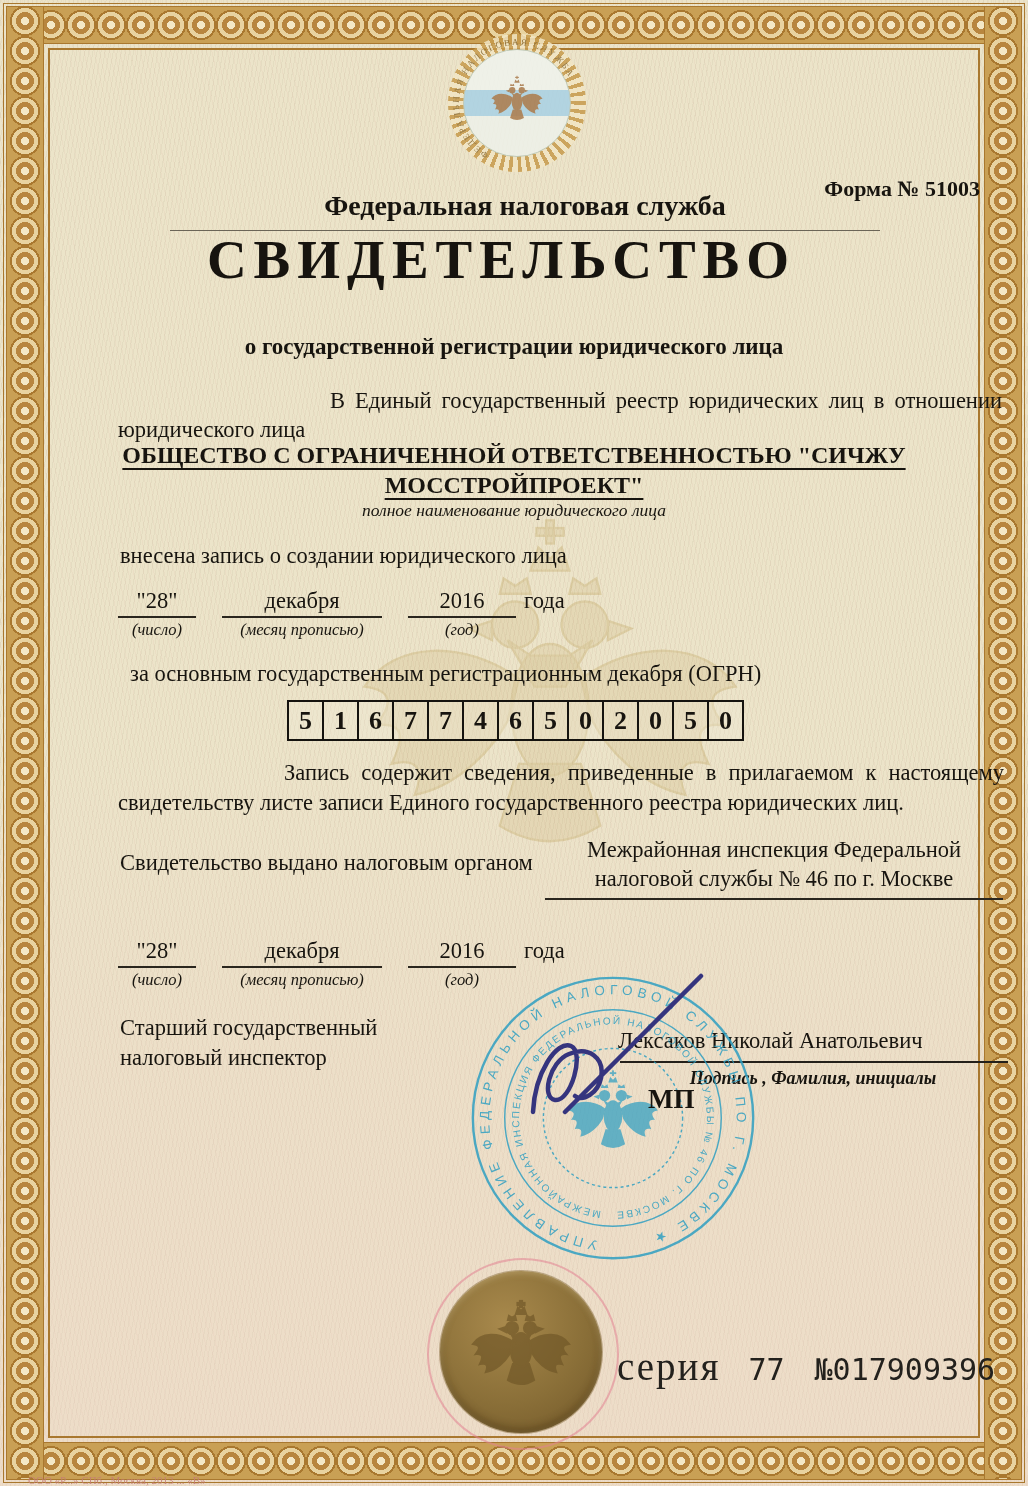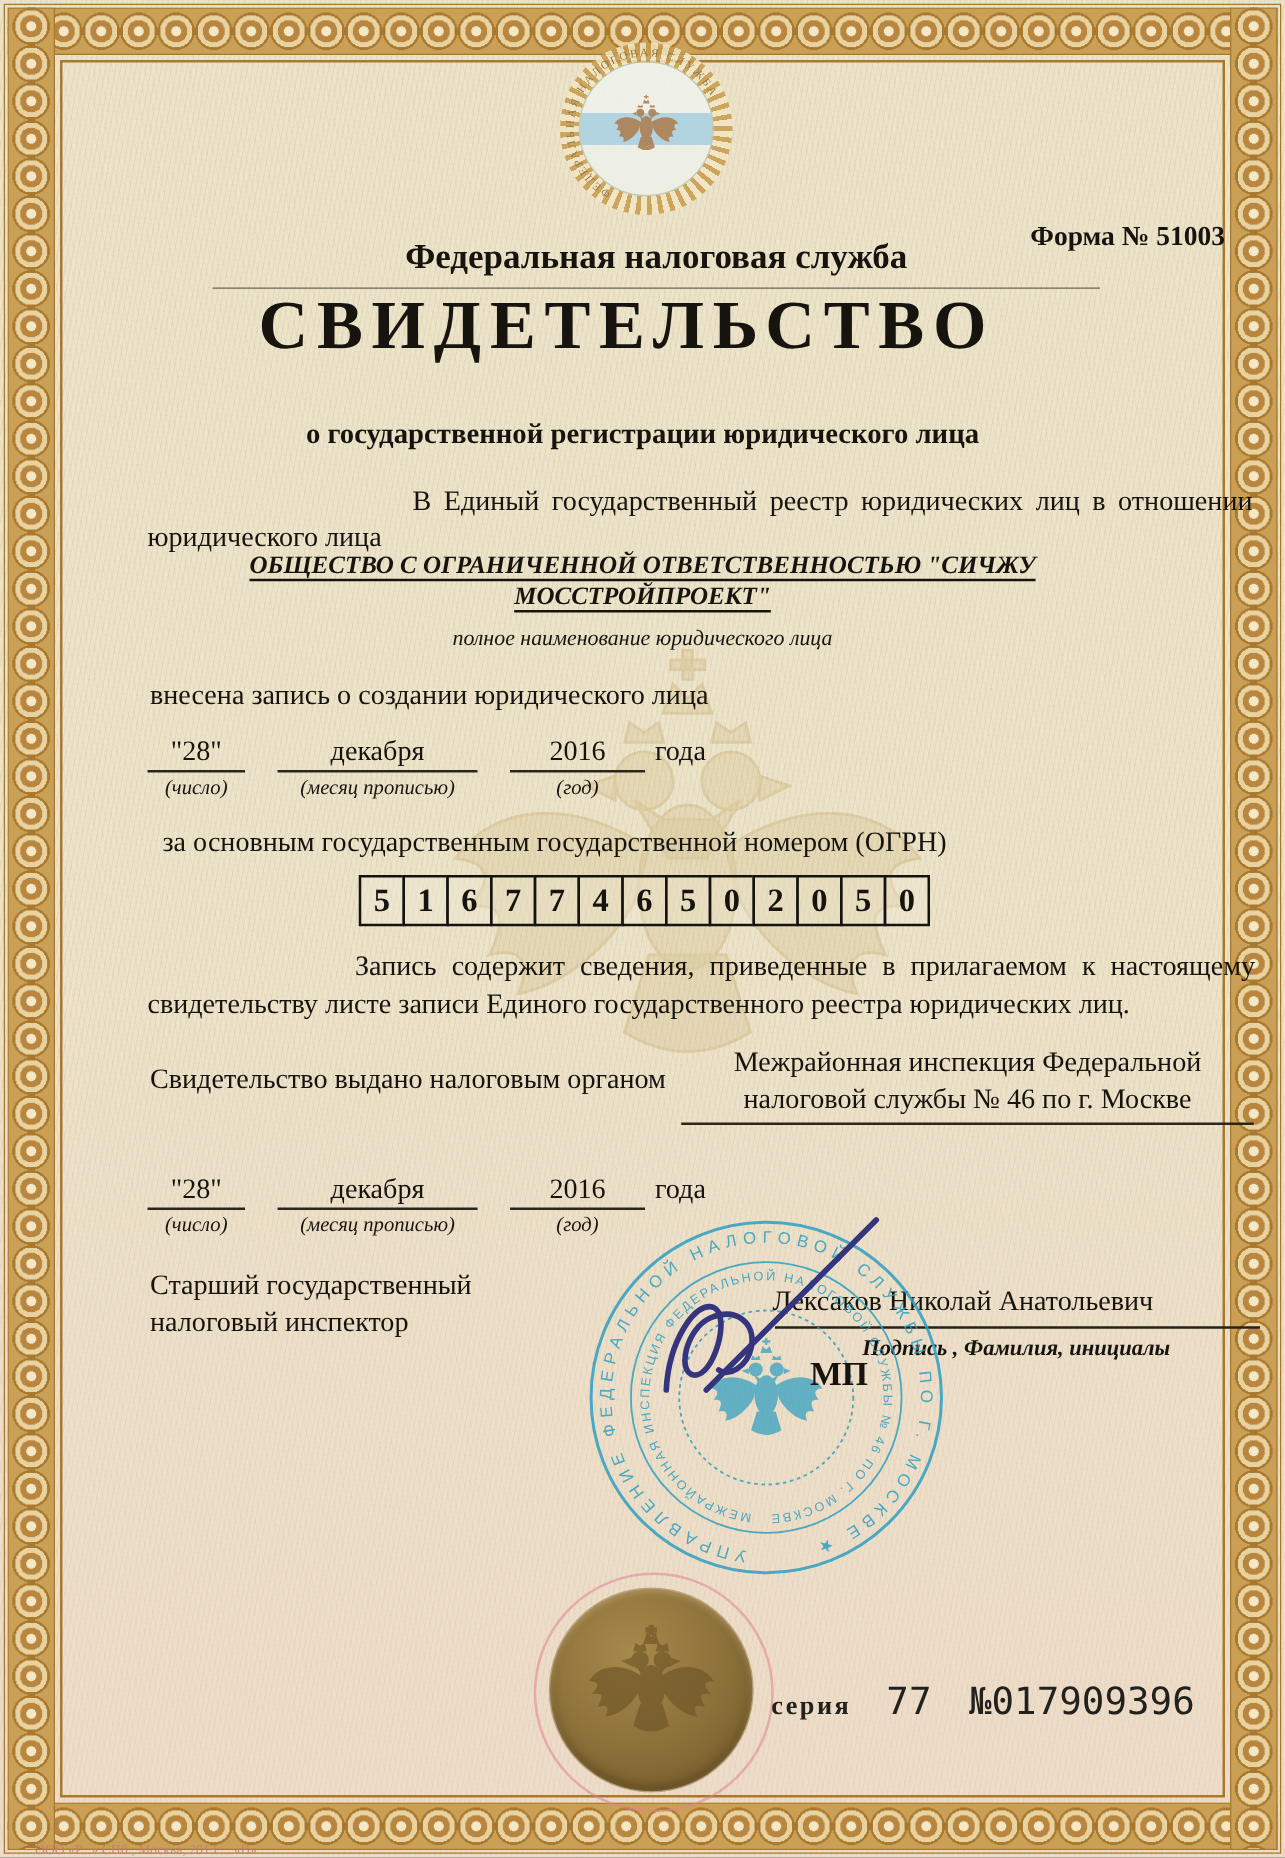--- a/index.html
+++ b/index.html
@@ -33,21 +33,21 @@
   .emblem svg.ringtext{position:absolute;inset:0;}
 
   
   .abs{position:absolute;}
   .form-label{top:176px;right:48px;font-weight:bold;font-size:22px;}
   .agency{top:190px;left:170px;width:710px;text-align:center;font-weight:bold;font-size:28px;
     padding-bottom:8px;border-bottom:1px solid #6b6557;}
   .doc-title{top:228px;left:0;width:1003px;text-align:center;font-weight:bold;font-size:55px;letter-spacing:7px;}
   .doc-subtitle{top:334px;left:0;width:1028px;text-align:center;font-weight:bold;font-size:23px;}
   .intro{top:386px;left:118px;width:884px;font-size:22.5px;text-indent:212px;text-align:justify;line-height:1.3;}
-  .company{top:440px;left:104px;width:820px;text-align:center;font-weight:bold;font-size:20px;line-height:1.25;font-style:italic;}
+  .company{top:440px;left:104px;width:820px;text-align:center;font-weight:bold;font-size:24px;line-height:1.25;}
   .company span{text-decoration:underline;text-decoration-thickness:2px;text-underline-offset:5px;}
   .company-caption{top:500px;left:0;width:1028px;text-align:center;font-style:italic;font-size:17.5px;}
   .record-line{top:543px;left:120px;font-size:22.5px;}
 
   .date-row{display:flex;align-items:flex-start;font-size:22.5px;}
   .date-row1{top:588px;left:118px;}
   .date-row2{top:938px;left:118px;}
   .dfield{display:flex;flex-direction:column;align-items:center;margin-right:26px;}
   .dval{border-bottom:2px solid #2a261e;text-align:center;padding:0 10px 2px;}
   .dcap{font-style:italic;font-size:16.5px;padding-top:2px;}
@@ -84,21 +84,21 @@
   .signature{top:960px;left:503px;width:240px;height:200px;z-index:5;}
   .gold-ring{top:1258px;left:427px;width:188px;height:188px;border-radius:50%;
     border:2px solid rgba(225,130,145,.55);}
   .gold-seal{top:1271px;left:440px;width:162px;height:162px;border-radius:50%;color:#6e5526;
     background:radial-gradient(circle at 40% 32%, #a8894c, #8a6f38 55%, #73592a 95%);
     box-shadow:inset 0 2px 6px rgba(255,235,180,.35), inset 0 -4px 9px rgba(55,38,8,.45), 0 0 0 1px rgba(120,90,40,.45);
     display:flex;align-items:center;justify-content:center;}
   .gold-seal svg{width:120px;height:120px;opacity:.65;}
 
   .serial-row{top:1344px;left:617px;display:flex;align-items:baseline;color:#23211d;}
-  .serial-word{font-weight:bold;font-size:21px;letter-spacing:2px;text-align:center;}
+  .serial-word{font-weight:normal;font-size:39px;letter-spacing:2px;text-align:center;}
   .serial-region{font-family:"DejaVu Sans Mono", monospace;font-size:30px;margin-left:28px;}
   .serial-number{font-family:"DejaVu Sans Mono", monospace;font-size:30px;margin-left:30px;}
 
   .imprint{bottom:0;left:28px;font-size:11px;color:#c57c74;opacity:.85;z-index:2;}
 
   .z1{z-index:1;}
 </style>
 </head>
 <body>
 
@@ -180,21 +180,21 @@
     </div>
     <div class="dyear-wrap">
       <div class="dfield dyear" style="margin-right:0">
         <span class="dval">2016</span>
         <span class="dcap">(год)</span>
       </div>
       <span class="dyear-suffix">года</span>
     </div>
   </div>
 
-  <div class="abs ogrn-label z1">за основным государственным государственной номером (ОГРН)</div>
+  <div class="abs ogrn-label z1">за основным государственным регистрационным декабря (ОГРН)</div>
   <div class="abs ogrn-boxes z1">
     <span class="ogrn-cell">5</span>
     <span class="ogrn-cell">1</span>
     <span class="ogrn-cell">6</span>
     <span class="ogrn-cell">7</span>
     <span class="ogrn-cell">7</span>
     <span class="ogrn-cell">4</span>
     <span class="ogrn-cell">6</span>
     <span class="ogrn-cell">5</span>
     <span class="ogrn-cell">0</span>

